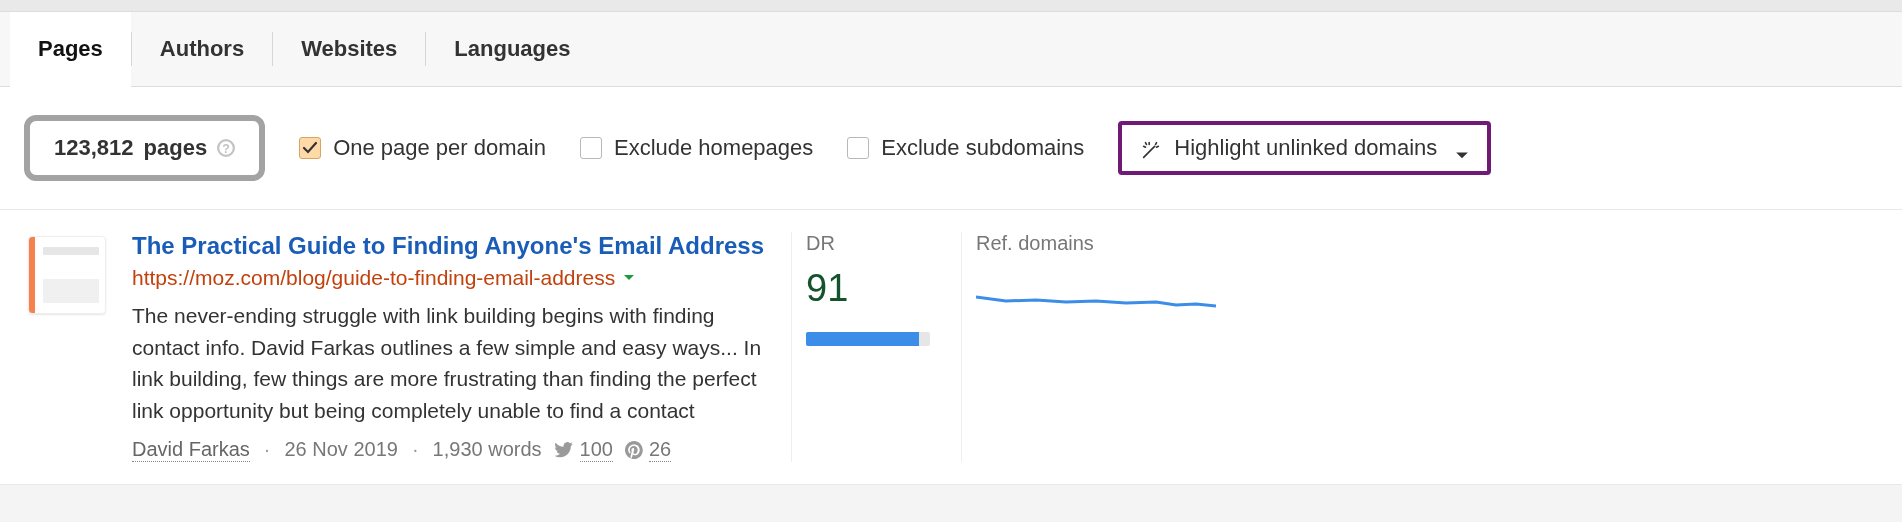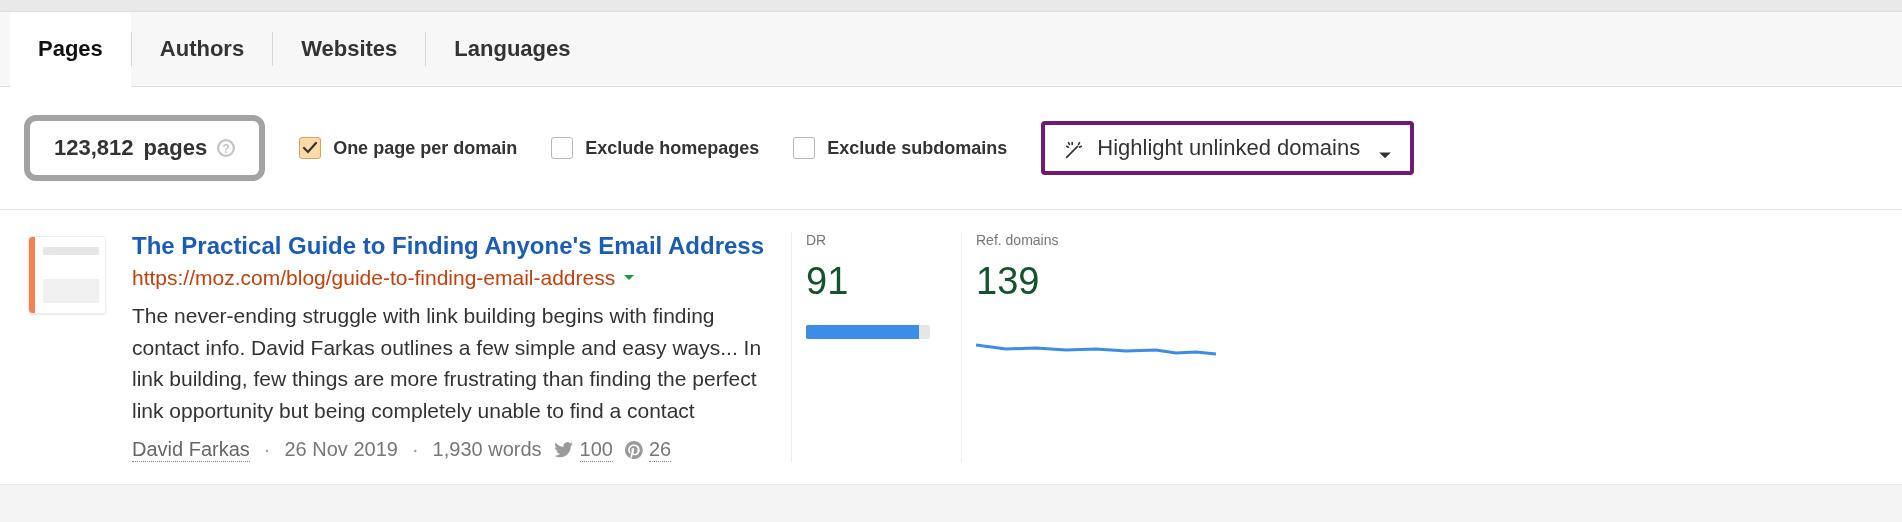--- a/index.html
+++ b/index.html
@@ -13,21 +13,21 @@
     .tabs { display: flex; align-items: center; background: #f7f7f7; border-bottom: 1px solid #dcdcdc; padding: 0 10px; height: 75px; }
     .tab { font-size: 22px; font-weight: 600; color: #333; padding: 24px 28px; cursor: pointer; position: relative; }
     .tab-sep { width: 1px; height: 34px; background: #d6d6d6; }
     .tab.active { background: #fff; color: #111; }
     .tab.active::after { content: ""; position: absolute; bottom: -1px; left: 0; right: 0; height: 3px; background: #fff; }
 
     
     .filter-bar { display: flex; align-items: center; padding: 28px 24px; gap: 34px; background: #fff; border-bottom: 1px solid #e8e8e8; }
     .page-count-box { display: inline-flex; align-items: center; gap: 10px; border: 6px solid #a3a3a3; border-radius: 12px; padding: 14px 24px; font-size: 22px; color: #333; font-weight: 600; }
     .page-count-box .help { color: #bcbcbc; font-weight: normal; }
-    .chk-wrap { display: inline-flex; align-items: center; gap: 12px; font-size: 18px; color: #333; cursor: pointer; font-weight: bold; }
+    .chk-wrap { display: inline-flex; align-items: center; gap: 12px; font-size: 22px; color: #333; cursor: pointer; }
     .chk { width: 22px; height: 22px; border: 1px solid #b8b8b8; border-radius: 3px; display: inline-flex; align-items: center; justify-content: center; background: #fff; }
     .chk.checked { background: #ffd9a8; border-color: #d8a560; }
     .chk.checked svg { display: block; }
     .chk svg { display: none; }
     .dropdown-sel { display: inline-flex; align-items: flex-end; gap: 12px; border: 4px solid #701a75; border-radius: 4px; padding: 10px 18px; font-size: 22px; color: #333; cursor: pointer; background: #fff; }
     .dropdown-sel .caret { margin-left: 6px; }
 
     
     .result-row { display: flex; padding: 22px 28px; border-bottom: 1px solid #e8e8e8; background: #fff; }
     .thumb { width: 78px; height: 78px; background: linear-gradient(to right, #f7804f 6px, #fff 6px); border: 1px solid #eee; border-radius: 4px; box-shadow: 0 1px 2px rgba(0,0,0,0.1); flex-shrink: 0; margin-top: 4px; position: relative; overflow: hidden; }
@@ -38,21 +38,21 @@
     .url-line { font-size: 21px; color: #c2410c; margin-bottom: 10px; display: flex; align-items: center; gap: 8px; }
     .url-caret { color: #1f9a3b; }
     .desc { font-size: 21px; color: #333; line-height: 1.5; margin-bottom: 12px; }
     .meta-line { font-size: 20px; color: #777; display: flex; align-items: flex-start; gap: 12px; flex-wrap: wrap; }
     .meta-line .author { color: #666; border-bottom: 1px dotted #888; cursor: pointer; }
     .meta-line .dot::before { content: "·"; padding: 0 2px; color: #999; }
     .meta-social { display: inline-flex; align-items: center; gap: 6px; color: #777; }
     .meta-social .count { border-bottom: 1px dotted #888; }
 
     .metric-col { width: 170px; padding-left: 14px; border-left: 1px solid #eee; flex-shrink: 0; }
-    .metric-label { font-size: 14px; color: #777; margin-bottom: 12px; }
+    .metric-label { font-size: 20px; color: #777; margin-bottom: 12px; }
     .metric-value { font-size: 38px; color: #14532d; }
     .dr-bar { margin-top: 22px; height: 14px; width: 124px; background: #e6e6e6; border-radius: 2px; overflow: hidden; }
     .dr-bar-fill { height: 100%; background: #3b8de8; width: 91%; }
     .spark { margin-top: 30px; width: 240px; height: 46px; }
     .spark path { stroke: #3b8de8; stroke-width: 3; fill: none; }
     .ref-col { width: 280px; }
 
     
     .right-fade { flex: 1; }
 
@@ -166,21 +166,20 @@
     <div class="metric-col">
       <div class="metric-label">DR</div>
       <div class="metric-value">91</div>
       <div class="dr-bar">
         <div class="dr-bar-fill"></div>
       </div>
     </div>
 
     <div class="metric-col ref-col">
       <div class="metric-label">Ref. domains</div>
-      <div class="metric-value">139</div>
       <svg class="spark" viewBox="0 0 240 46" preserveAspectRatio="none">
         <path d="M0 12 L30 16 L60 15 L90 17 L120 16 L150 18 L180 17 L200 20 L220 19 L240 21"></path>
       </svg>
     </div>
 
     <div class="right-fade"></div>
   </div>
 </div>
 
 </body></html>

